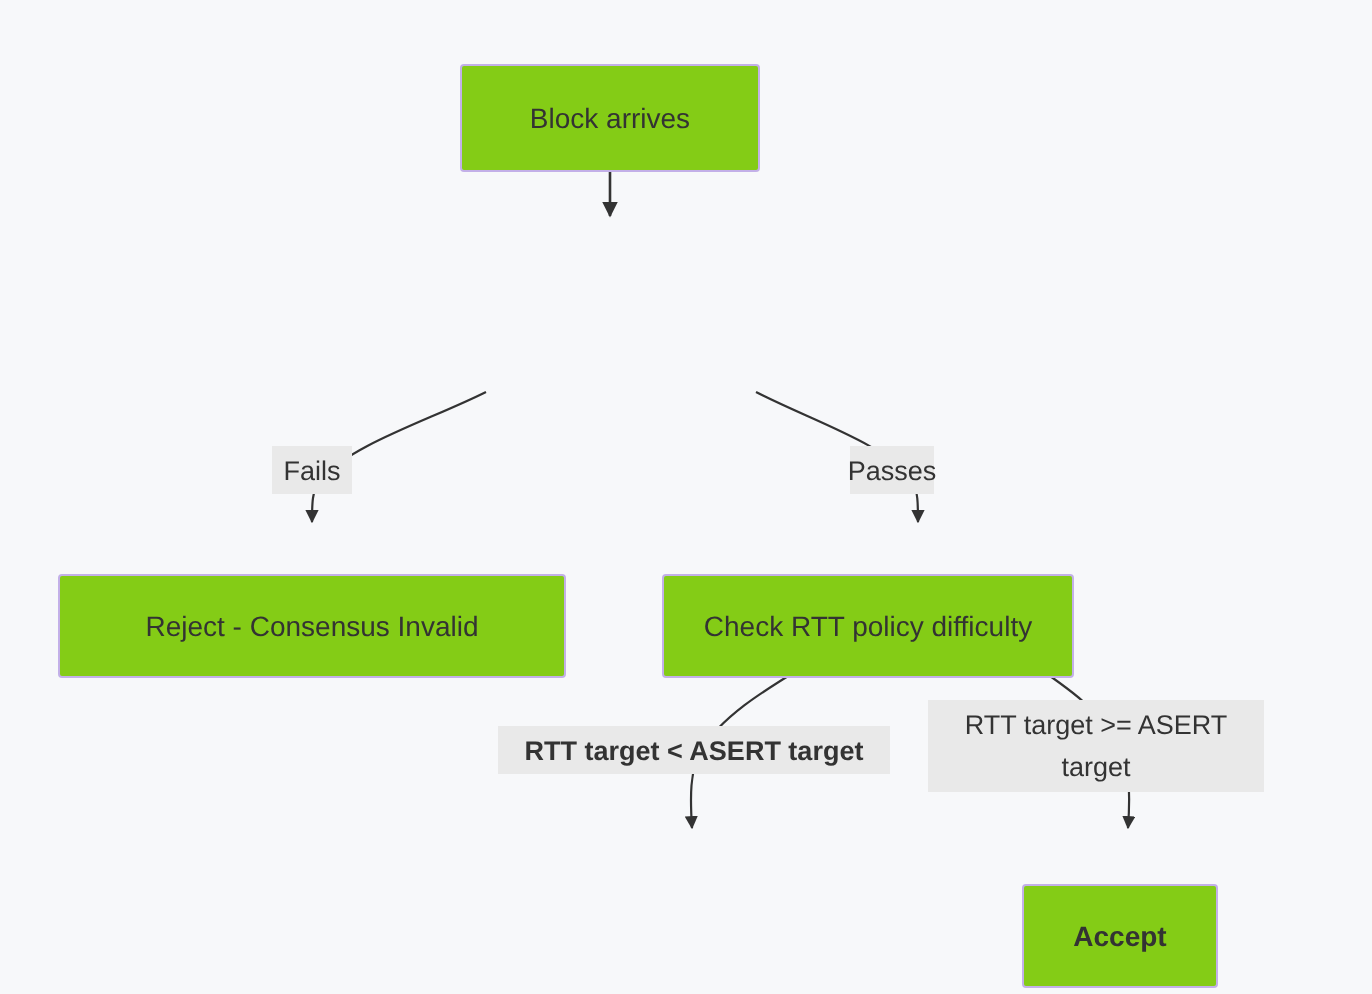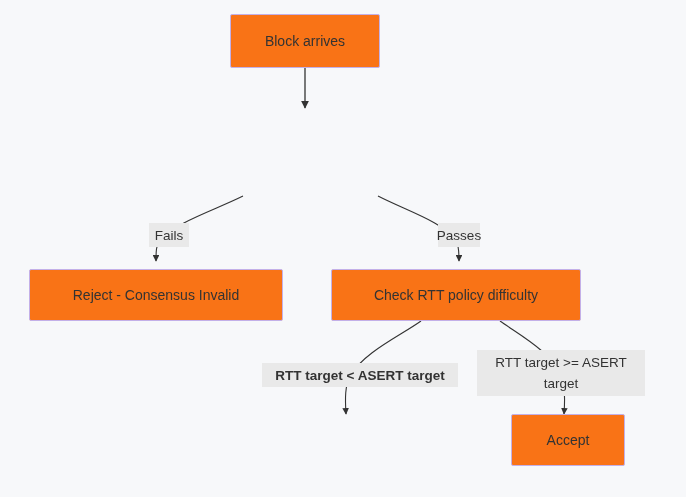--- a/index.html
+++ b/index.html
@@ -23,52 +23,52 @@
     position: absolute;
     left: 0;
     top: 0;
     width: 686px;
     height: 497px;
     pointer-events: none;
   }
   .node {
     position: absolute;
     box-sizing: border-box;
-    background: #f97316;
+    background: #84cc16;
     border: 1.6px solid #c3b0e8;
     border-radius: 2px;
     color: #333333;
     font-size: 14px;
     line-height: 21px;
     display: flex;
     align-items: center;
     justify-content: center;
     text-align: left;
     padding: 0 10px;
     z-index: 2;
+    margin-top: 18px;
   }
   .node-label {
     display: block;
     white-space: pre-line;
   }
   .edge-label {
     position: absolute;
     box-sizing: border-box;
     background: #e9e9e9;
     color: #333333;
     font-size: 13.5px;
     line-height: 21px;
     text-align: center;
     z-index: 3;
     padding: 12px 3px;
     white-space: pre-line;
     display: flex;
     align-items: center;
     justify-content: center;
-    margin-left: 13px;
   }
 </style>
 </head>
 <body>
 
 <div id="flowchart">
 
   <svg id="edge-layer" viewBox="0 0 686 497" width="686" height="497" xmlns="http://www.w3.org/2000/svg">
     <defs>
       <marker id="arrowhead" viewBox="0 0 10 10" refX="9" refY="5" markerWidth="6" markerHeight="6" orient="auto-start-reverse">
@@ -89,26 +89,26 @@
 
   <div class="node" style="left:230px; top:14px; width:150px; height:54px;">
     <span class="node-label">Block arrives</span>
   </div>
 
 
   <div class="node" style="left:29px; top:269px; width:254px; height:52px;">
     <span class="node-label">Reject - Consensus Invalid</span>
   </div>
 
-  <div class="node" style="left:331px; top:269px; width:250px; height:52px;">
+  <div class="node" style="left:331px; top:269px; width:206px; height:52px;">
     <span class="node-label">Check RTT policy difficulty</span>
   </div>
 
 
-  <div class="node" style="left:511px; top:414px; width:114px; height:52px;">
+  <div class="node" style="left:511px; top:424px; width:98px; height:52px;font-weight:bold;">
     <span class="node-label">Accept</span>
   </div>
 
   <div class="edge-label" style="left:136px; top:223px; width:40px; height:21px;">Fails</div>
 
   <div class="edge-label" style="left:425px; top:223px; width:42px; height:21px;">Passes</div>
 
   <div class="edge-label" style="left:249px; top:363px; width:196px; height:21px;font-weight:bold;">RTT target &lt; ASERT target</div>
 
   <div class="edge-label" style="left:464px; top:350px; width:168px; height:46px;">RTT target &gt;= ASERT

